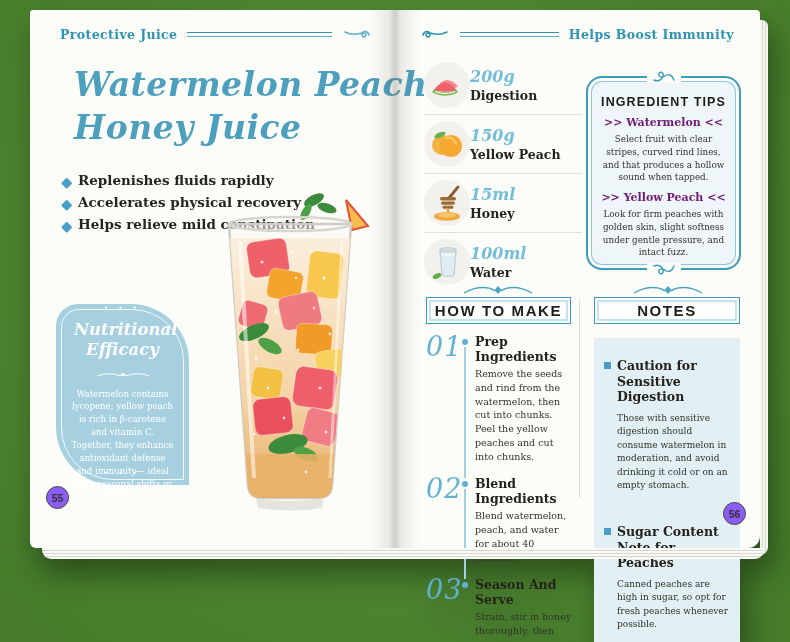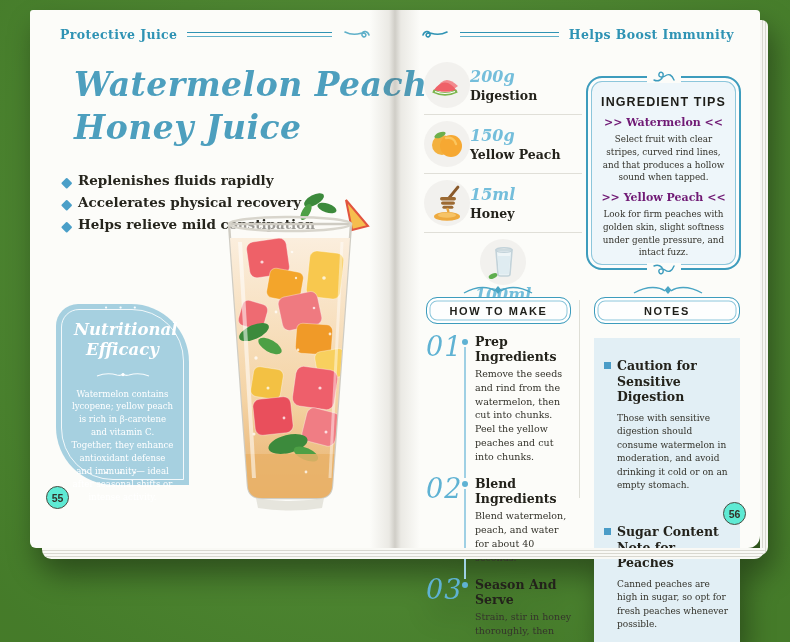--- a/index.html
+++ b/index.html
@@ -51,28 +51,28 @@
   .bubble .dots { font-size:7px; letter-spacing:4px; color:#fff; opacity:.95; height:10px; }
   .bubble .dots::before { content:"• • •"; }
   .bubble-title { font-style:italic; font-weight:bold; font-size:16.5px; line-height:1.2;
     padding:6px 18px 0; }
   .bubble-orn { margin:4px auto 5px; }
   .bubble-body { font-size:8.6px; line-height:1.5; padding:0 15px; }
   .bubble .dots.bottom { position:absolute; bottom:6px; left:0; right:0; }
 
   .pagenum { position:absolute; width:23px; height:23px; border:1.4px solid #4a4a40;
     border-radius:50%; display:grid; place-items:center; font-size:10.5px; color:#33332b;
-    background:#5eead4; font-family:"Liberation Sans",sans-serif; font-weight:bold; }
+    background:#8b5cf6; font-family:"Liberation Sans",sans-serif; font-weight:bold; }
   .pagenum.p55 { left:16px; top:476px; }
   .pagenum.p56 { left:693px; top:492px; }
 
   
   .ingredients { position:absolute; left:394px; top:46px; width:158px; }
   .ing-row { display:flex; align-items:center; padding:6px 0; border-bottom:1px solid #e0dfd8; }
-  .ing-row:last-child { border-bottom:none;flex-direction:column; }
+  .ing-row:last-child { border-bottom:none; }
   .ing-icon { width:46px; height:46px; border-radius:50%; background:#f2f1ee; flex:0 0 46px;
     display:grid; place-items:center; }
   .ing-amount { font-style:italic; font-weight:bold; font-size:16px; color:#74bedb; }
   .ing-name { font-weight:bold; font-size:12.5px; color:#23221b; margin-top:2px; }
 
   
   .tips { position:absolute; left:556px; top:66px; width:155px; height:194px;
     border:2px solid #3d9cbd; border-radius:16px; background:#eef6fa;
     box-shadow: inset 0 0 0 3px #fdfdfc, inset 0 0 0 4px #8cc6db;
     padding-top:17px; text-align:center; }
@@ -80,24 +80,24 @@
     padding:0 5px; line-height:0; }
   .tips-curl.top { top:-8px; } .tips-curl.bottom { bottom:-8px; }
   .tips-title { font-family:"Liberation Sans",sans-serif; font-weight:bold; font-size:12.5px;
     letter-spacing:1.1px; color:#1d1d18; margin-bottom:7px; }
   .tip-head { font-weight:bold; font-size:11px; color:#701a75; margin:7px 0 4px; }
   .tip-body { font-size:8.8px; line-height:1.45; color:#34332b; padding:0 11px; }
 
   
   .flourish { position:absolute; top:274px; line-height:0; }
   .flourish.f1 { left:430px; } .flourish.f2 { left:600px; }
-  .banner { position:absolute; top:287px; height:27px; border:1.6px solid #3d9cbd; border-radius:11px;
+  .banner { position:absolute; top:287px; height:27px; border:1.6px solid #3d9cbd; border-radius:0;
     background:#fdfefe; box-shadow: inset 0 0 0 2.5px #fff, inset 0 0 0 3.5px #8cc6db;
     display:grid; place-items:center; font-family:"Liberation Sans",sans-serif; font-weight:bold;
-    font-size:11px; letter-spacing:1.6px; color:#1e1e19; }
+    font-size:15px; letter-spacing:1.6px; color:#1e1e19; }
   .banner.how { left:396px; width:145px; }
   .banner.notes { left:564px; width:146px; }
   .col-divider { position:absolute; left:549px; top:290px; height:198px; width:1px; background:#deded6; }
 
   
   .steps { position:absolute; left:396px; top:324px; width:147px; }
   .step { display:flex; margin-bottom:13px; }
   .step-num { width:36px; flex:0 0 36px; font-style:italic; font-weight:normal; font-size:27px;
     color:#5fb2d3; line-height:.95; letter-spacing:1px; }
   .step-rail { width:13px; flex:0 0 13px; position:relative; }

